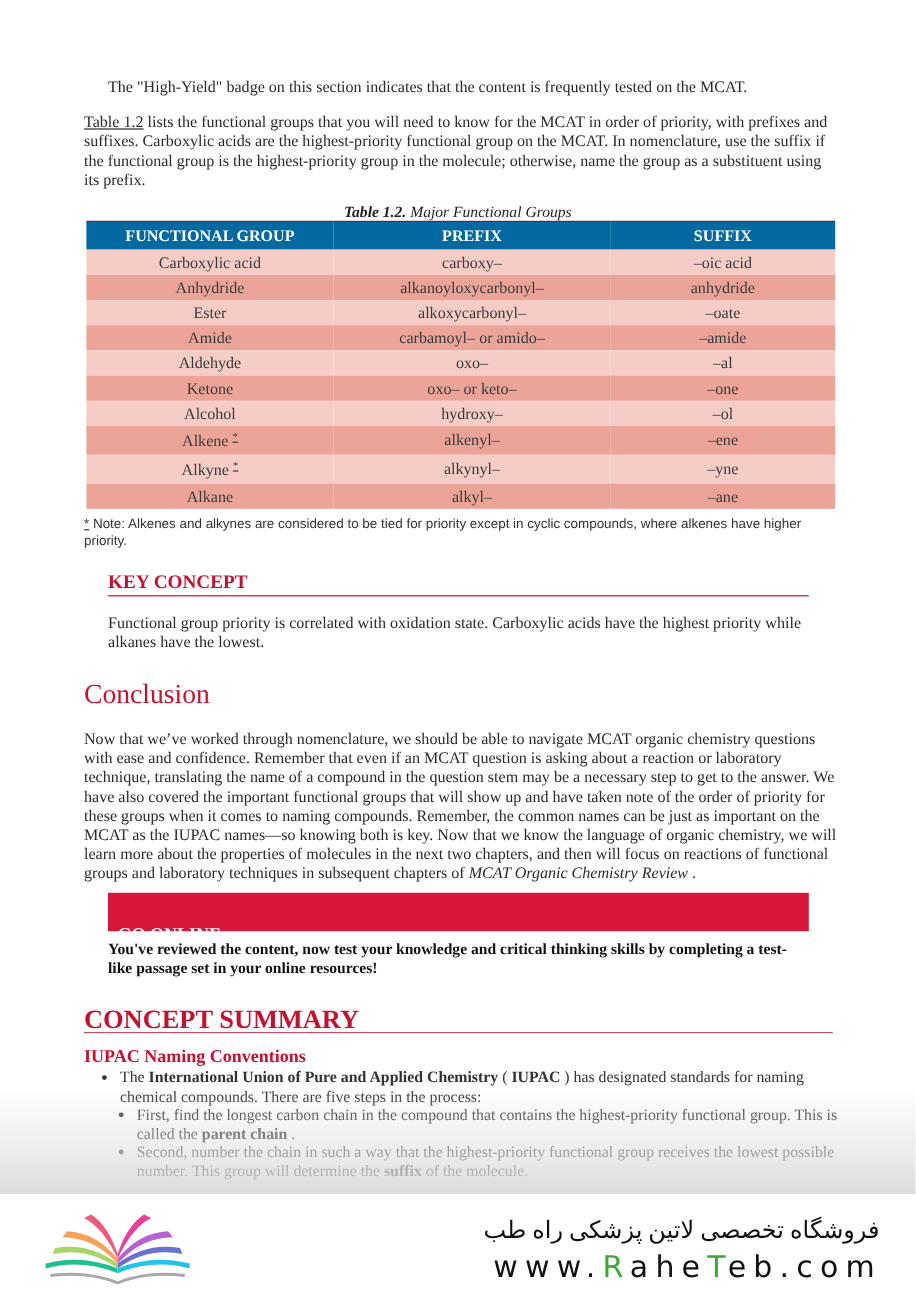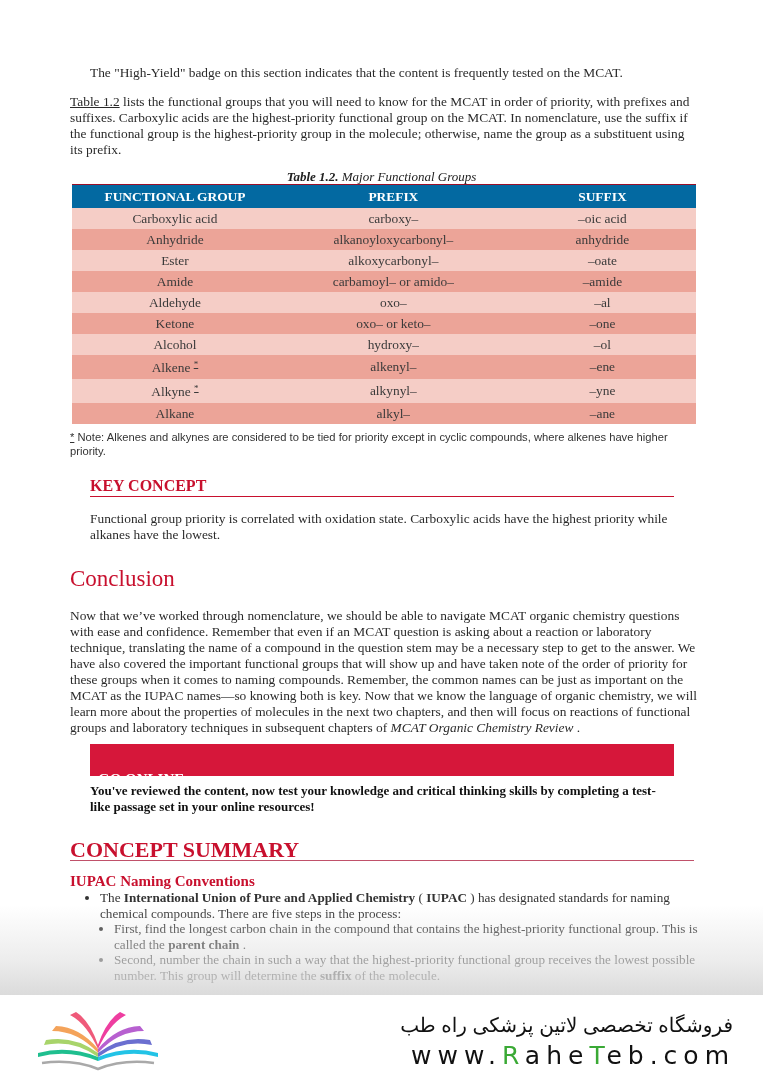--- a/index.html
+++ b/index.html
@@ -40,21 +40,21 @@
   .cs-rule { position: absolute; left: 70px; top: 860px; width: 624px; height: 1px; background: #c0516a; }
   .h-iupac { position: absolute; left: 70px; top: 873px; font-size: 15px; font-weight: bold; color: #c8102e; }
   ul.lvl1 { position: absolute; left: 86px; top: 890px; width: 610px; margin: 0; padding: 0 0 0 14px; font-size: 13.2px; line-height: 15.5px; color: #333; }
   ul.lvl1 > li { list-style: disc; }
   ul.lvl2 { margin: 0; padding: 0 0 0 14px; }
   ul.lvl2 > li { list-style: disc; }
   .fade { position: absolute; left: 0; top: 905px; width: 763px; height: 90px;
     background: linear-gradient(to bottom, rgba(235,235,235,0) 0%, rgba(225,225,225,0.6) 60%, rgba(215,215,215,0.9) 100%); pointer-events: none; }
   .footer { position: absolute; left: 0; top: 995px; width: 763px; height: 85px; background: #fff; }
   .logo { position: absolute; left: 28px; top: 14px; width: 140px; height: 64px; }
-  .fa { position: absolute; right: 30px; top: 18px; font-family: Liberation Sans, sans-serif; font-size: 20px; color: #111; direction: rtl; }
+  .fa { position: absolute; right: 30px; top: 18px; font-family: Liberation Serif, serif; font-size: 20px; color: #111; direction: rtl; }
   .site { position: absolute; right: 28px; top: 46px; font-family: "DejaVu Sans", sans-serif; font-size: 25px; letter-spacing: 6px; color: #111; }
   .site .g { color: #3aa935; }
 </style>
 </head>
 <body>
 
 <div class="page">
 
   <p class="p" style="left:90px; top:65px; width:620px;">The "High-Yield" badge on this section indicates that the content is frequently tested on the MCAT.</p>
 

